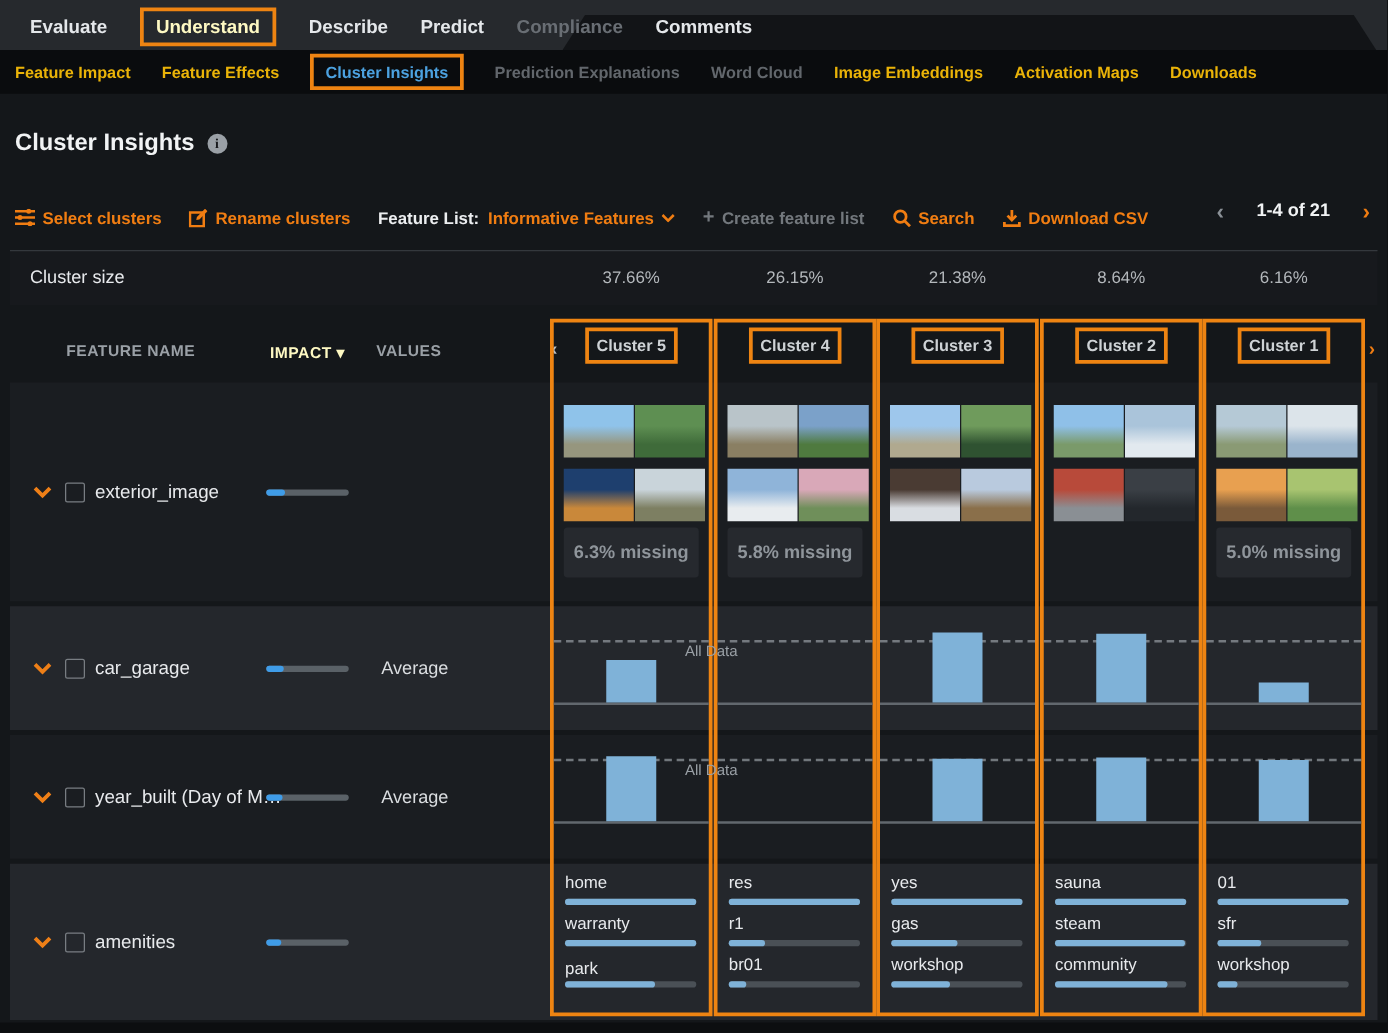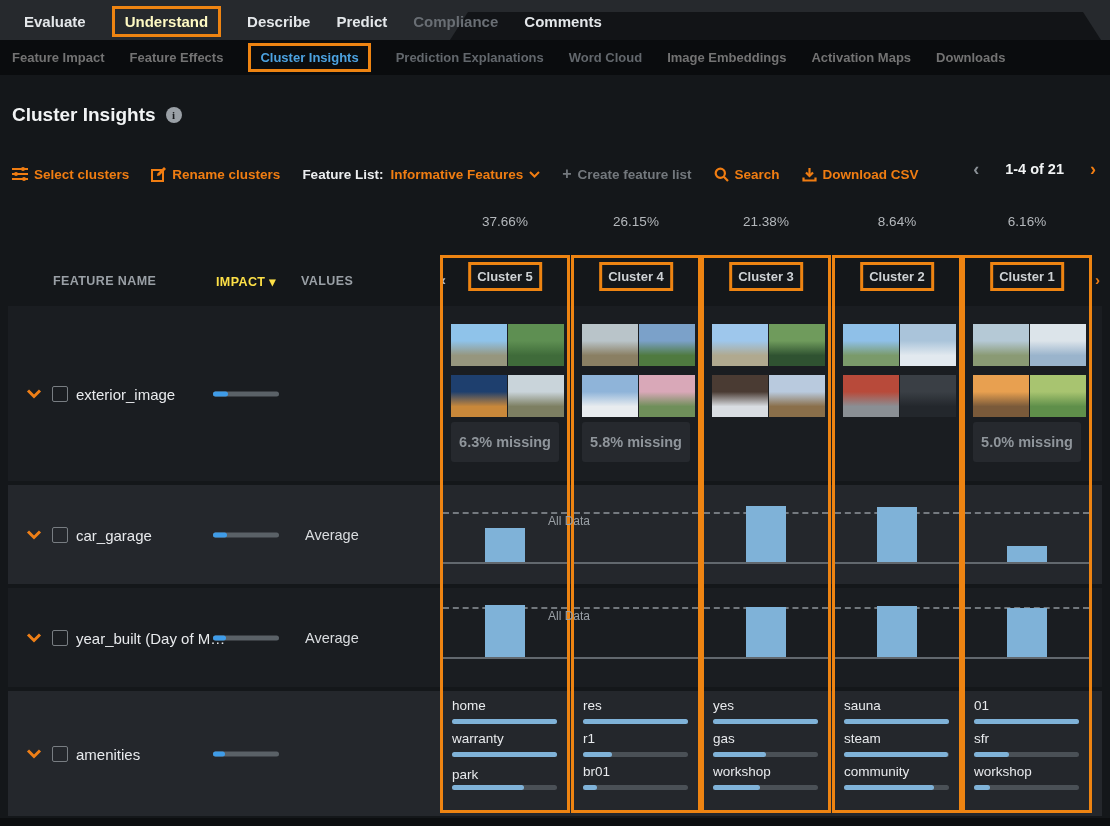--- a/index.html
+++ b/index.html
@@ -12,21 +12,21 @@
     clip-path:polygon(468px 12px,1083px 12px,1101px 40px,450px 40px);}
   .topnav-items{position:absolute;left:24px;top:8px;display:flex;gap:26px;align-items:center;height:26px;}
   .tn{font-size:15px;font-weight:bold;color:#e4e7ea;white-space:nowrap;cursor:pointer;}
   .tn.disabled{color:#696e74;}
   .tn.active{color:#fef9c3;}
   .obox{border:3px solid #ee8412;padding:4px 10px;}
 
   
   .subnav{position:absolute;left:0;top:40px;width:1110px;height:35px;background:#0a0c0e;}
   .subnav-items{position:absolute;left:12px;top:0;height:35px;display:flex;gap:25px;align-items:center;}
-  .sn{font-size:13px;font-weight:bold;color:#737373;white-space:nowrap;cursor:pointer;}
+  .sn{font-size:13px;font-weight:bold;color:#eab308;white-space:nowrap;cursor:pointer;}
   .sn.disabled{color:#62676c;}
   .sn.active{color:#4ca2e0;}
   .subnav .obox{padding:4px 9px;}
 
   
   .title-row{position:absolute;left:12px;top:104px;display:flex;align-items:center;gap:10px;}
   .page-title{font-size:19px;font-weight:bold;color:#f1f3f4;margin:0;}
   .info-ic{width:16px;height:16px;border-radius:50%;background:#9aa0a6;color:#17191c;
     font-size:11px;font-weight:bold;display:flex;align-items:center;justify-content:center;
     font-family:"Liberation Serif",serif;}
@@ -43,21 +43,21 @@
   .pchev.next{color:#f07d12;}
   .prange{font-size:14.5px;font-weight:bold;color:#f1f3f4;}
 
   
   .sizerow{position:absolute;left:8px;top:200px;width:1094px;height:44px;background:#17191d;border-top:1px solid #34383d;}
   .sizerow .lbl{position:absolute;left:16px;top:13px;font-size:14.5px;color:#e8eaed;}
   .csize{position:absolute;top:214px;width:130px;text-align:center;font-size:13.5px;color:#b4b8bc;}
 
   
   .thead{position:absolute;top:274px;font-size:12.5px;font-weight:bold;letter-spacing:.4px;color:#9aa0a6;}
-  .thead.impact{color:#fde047;cursor:pointer;}
+  .thead.impact{color:#fef9c3;cursor:pointer;}
   .hchev{position:absolute;top:272px;font-size:15px;font-weight:bold;line-height:1;cursor:pointer;}
 
   
   .frow{position:absolute;left:8px;width:1094px;}
   .frow.shade-a{background:#1a1d21;}
   .frow.shade-b{background:#24272c;}
   .r1{top:306px;height:175px;}
   .r2{top:485px;height:99px;}
   .r3{top:588px;height:99px;}
   .r4{top:691px;height:125px;}
@@ -170,20 +170,23 @@
       <span>Download CSV</span>
     </span>
   </div>
 
   <div class="pager">
     <span class="pchev prev">‹</span>
     <span class="prange">1-4 of 21</span>
     <span class="pchev next">›</span>
   </div>
 
+  <div class="sizerow">
+    <span class="lbl">Cluster size</span>
+  </div>
 
   <span class="thead" style="left:53px;">FEATURE NAME</span>
   <span class="thead impact" style="left:216px;">
     <span>IMPACT</span>
     <span>▾</span>
   </span>
   <span class="thead" style="left:301px;">VALUES</span>
   <span class="hchev" style="left:441px;color:#b9bec3;">‹</span>
   <span class="hchev" style="left:1095px;color:#f07d12;">›</span>
 

